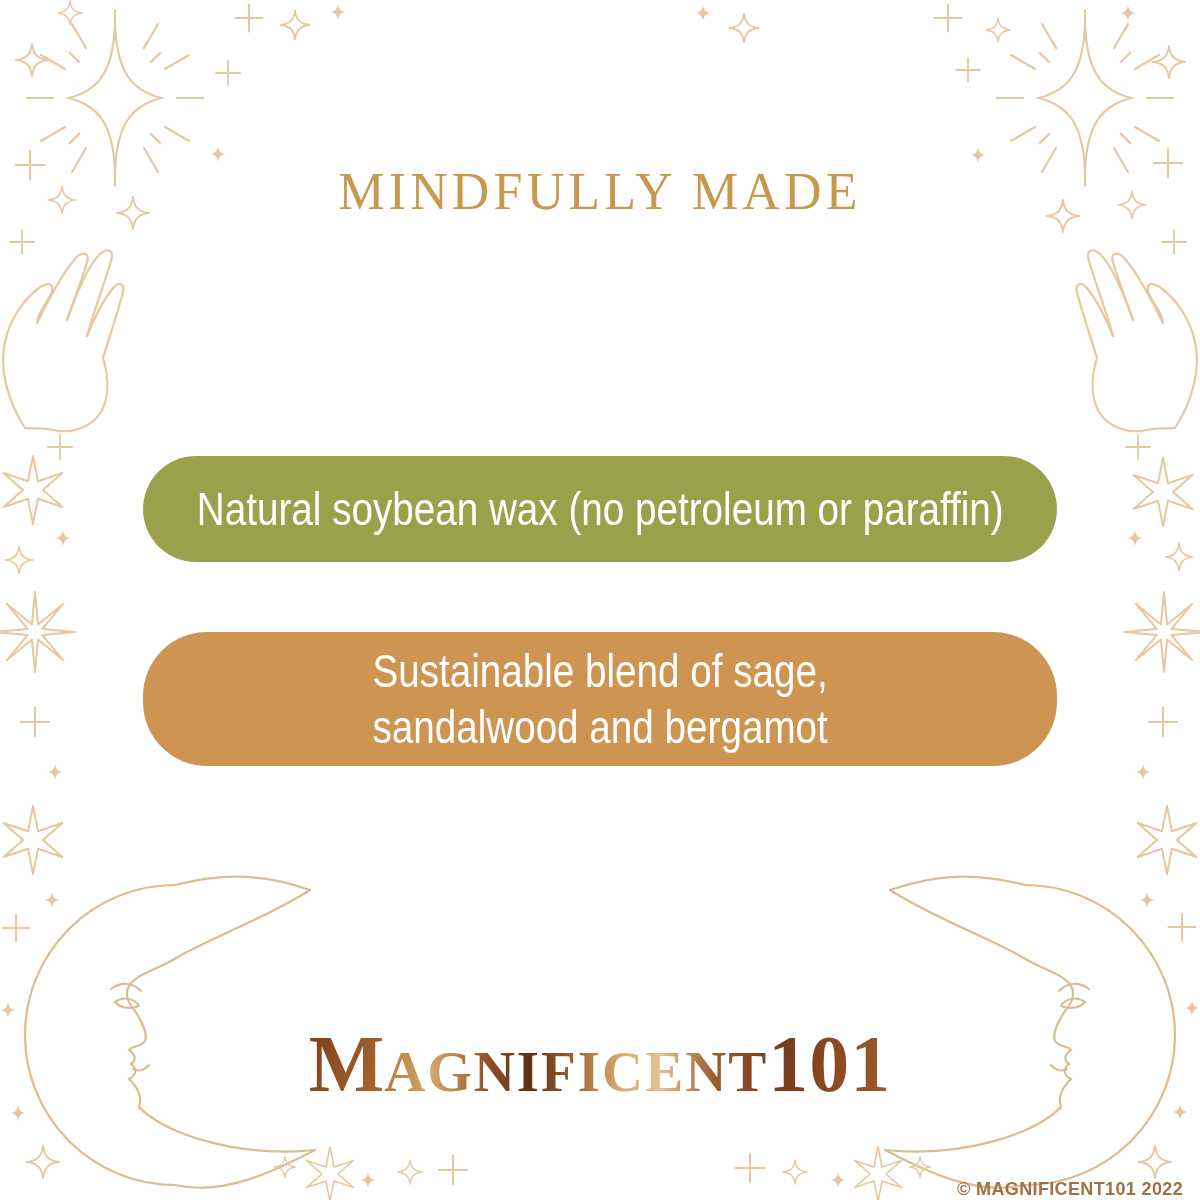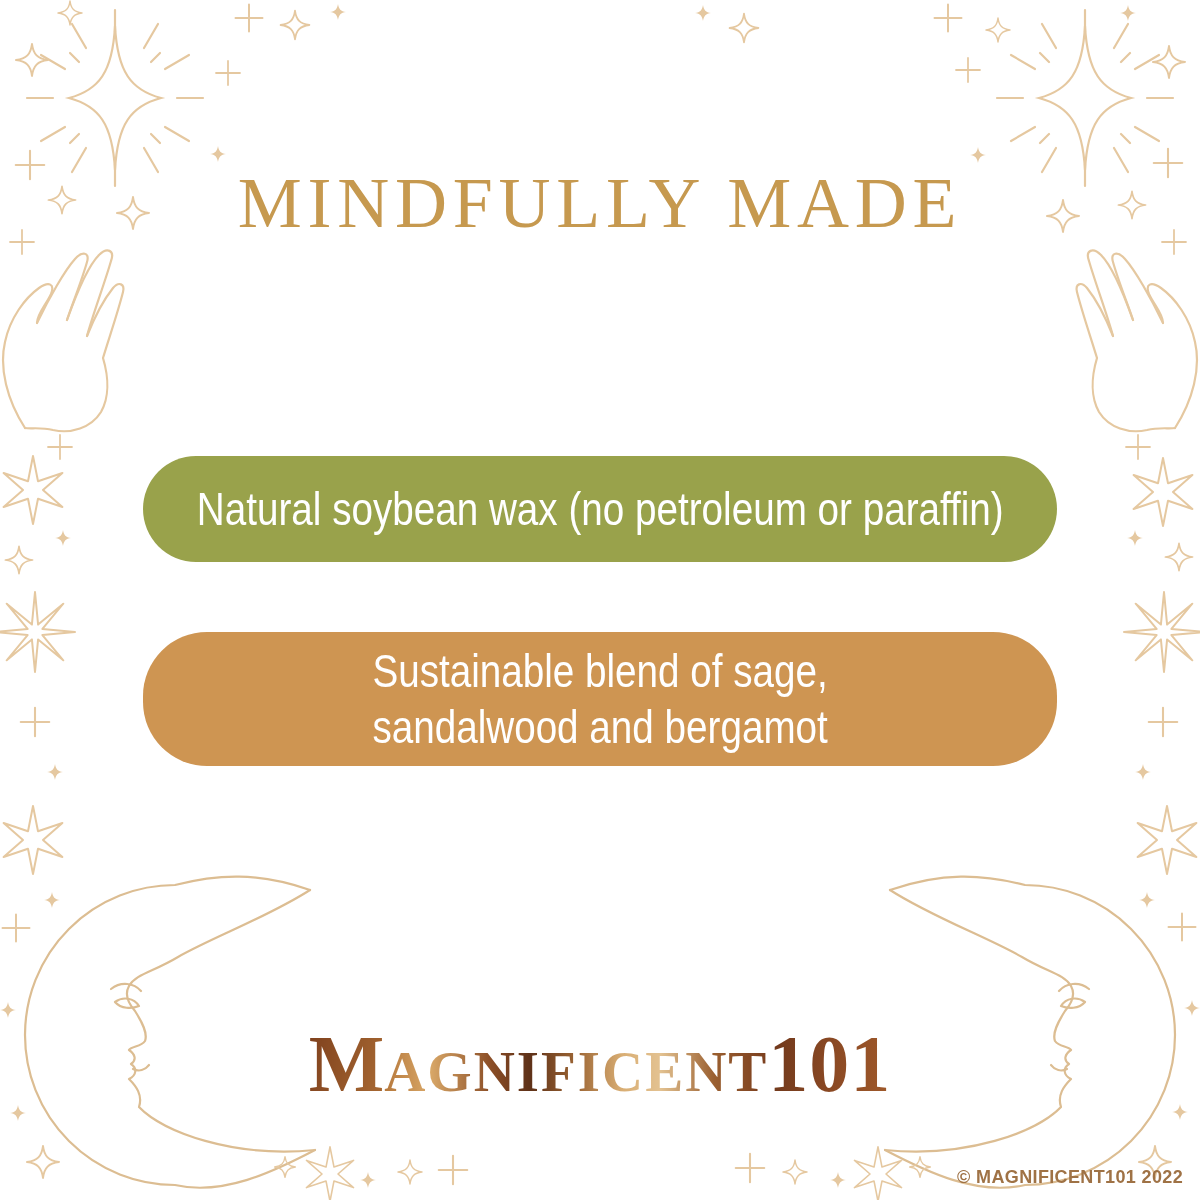--- a/index.html
+++ b/index.html
@@ -3,42 +3,42 @@
 <meta charset="utf-8">
 <style>
   html,body{margin:0;padding:0;background:#fff;}
   .canvas{position:relative;width:1200px;height:1200px;background:#FFFFFF;overflow:hidden;
           font-family:"Liberation Sans",sans-serif;}
   .decor-svg{position:absolute;left:0;top:0;width:1200px;height:1200px;pointer-events:none;}
   .ln{color:#E5C8A0;}
   .moonln{color:#DCBD92;}
 
   .title{position:absolute;top:162px;left:0;width:1200px;text-align:center;
-         font-family:"Liberation Serif",serif;font-weight:400;font-size:72px;
+         font-family:"Liberation Serif",serif;font-weight:400;font-size:52px;
          letter-spacing:0.08em;color:#C6994F;white-space:nowrap;}
 
   .pill{position:absolute;left:143px;width:914px;display:flex;align-items:center;
         justify-content:center;color:#FFFFFF;text-align:center;}
   .pill-green{top:456px;height:106px;background:#99A24B;border-radius:54px;}
   .pill-tan{top:632px;height:134px;background:#CE9552;border-radius:64px;}
   .pill-text{font-size:46px;line-height:1.22;transform:scaleX(0.84);transform-origin:center;
              white-space:nowrap;font-weight:400;}
 
   .brand{position:absolute;top:1024px;left:0;width:1200px;text-align:center;
          font-family:"Liberation Serif",serif;white-space:nowrap;font-weight:bold;}
   .brand span{display:inline-block;vertical-align:baseline;
               -webkit-background-clip:text;background-clip:text;color:transparent;}
   .brand-m{font-size:80px;line-height:1;
     background-image:linear-gradient(105deg,#7E401D 0%,#A96A33 100%);}
   .brand-rest{font-size:57px;line-height:1;letter-spacing:2px;
     background-image:linear-gradient(90deg,#B5773B 0%,#D9A868 12%,#8A4D26 28%,#5E3118 38%,#9C6534 50%,#D9AE74 62%,#E3C291 72%,#9A5F30 86%,#7A3E1E 100%);}
   .brand-num{font-size:80px;line-height:1;letter-spacing:1px;
     background-image:linear-gradient(95deg,#6E371B 0%,#8C4A24 55%,#A05A2B 100%);}
 
-  .copyright{position:absolute;right:17px;bottom:12px;font-size:18px;font-weight:bold;
+  .copyright{position:absolute;right:17px;bottom:0;font-size:18px;font-weight:bold;
              color:#9F7245;letter-spacing:0.02em;}
 </style>
 </head>
 <body>
 
 <div class="canvas">
 
   <svg class="decor-svg" viewBox="0 0 1200 1200" xmlns="http://www.w3.org/2000/svg">
     <defs>
       <g id="spk" fill="none" stroke="currentColor" stroke-width="2" stroke-linecap="round" stroke-linejoin="round">

